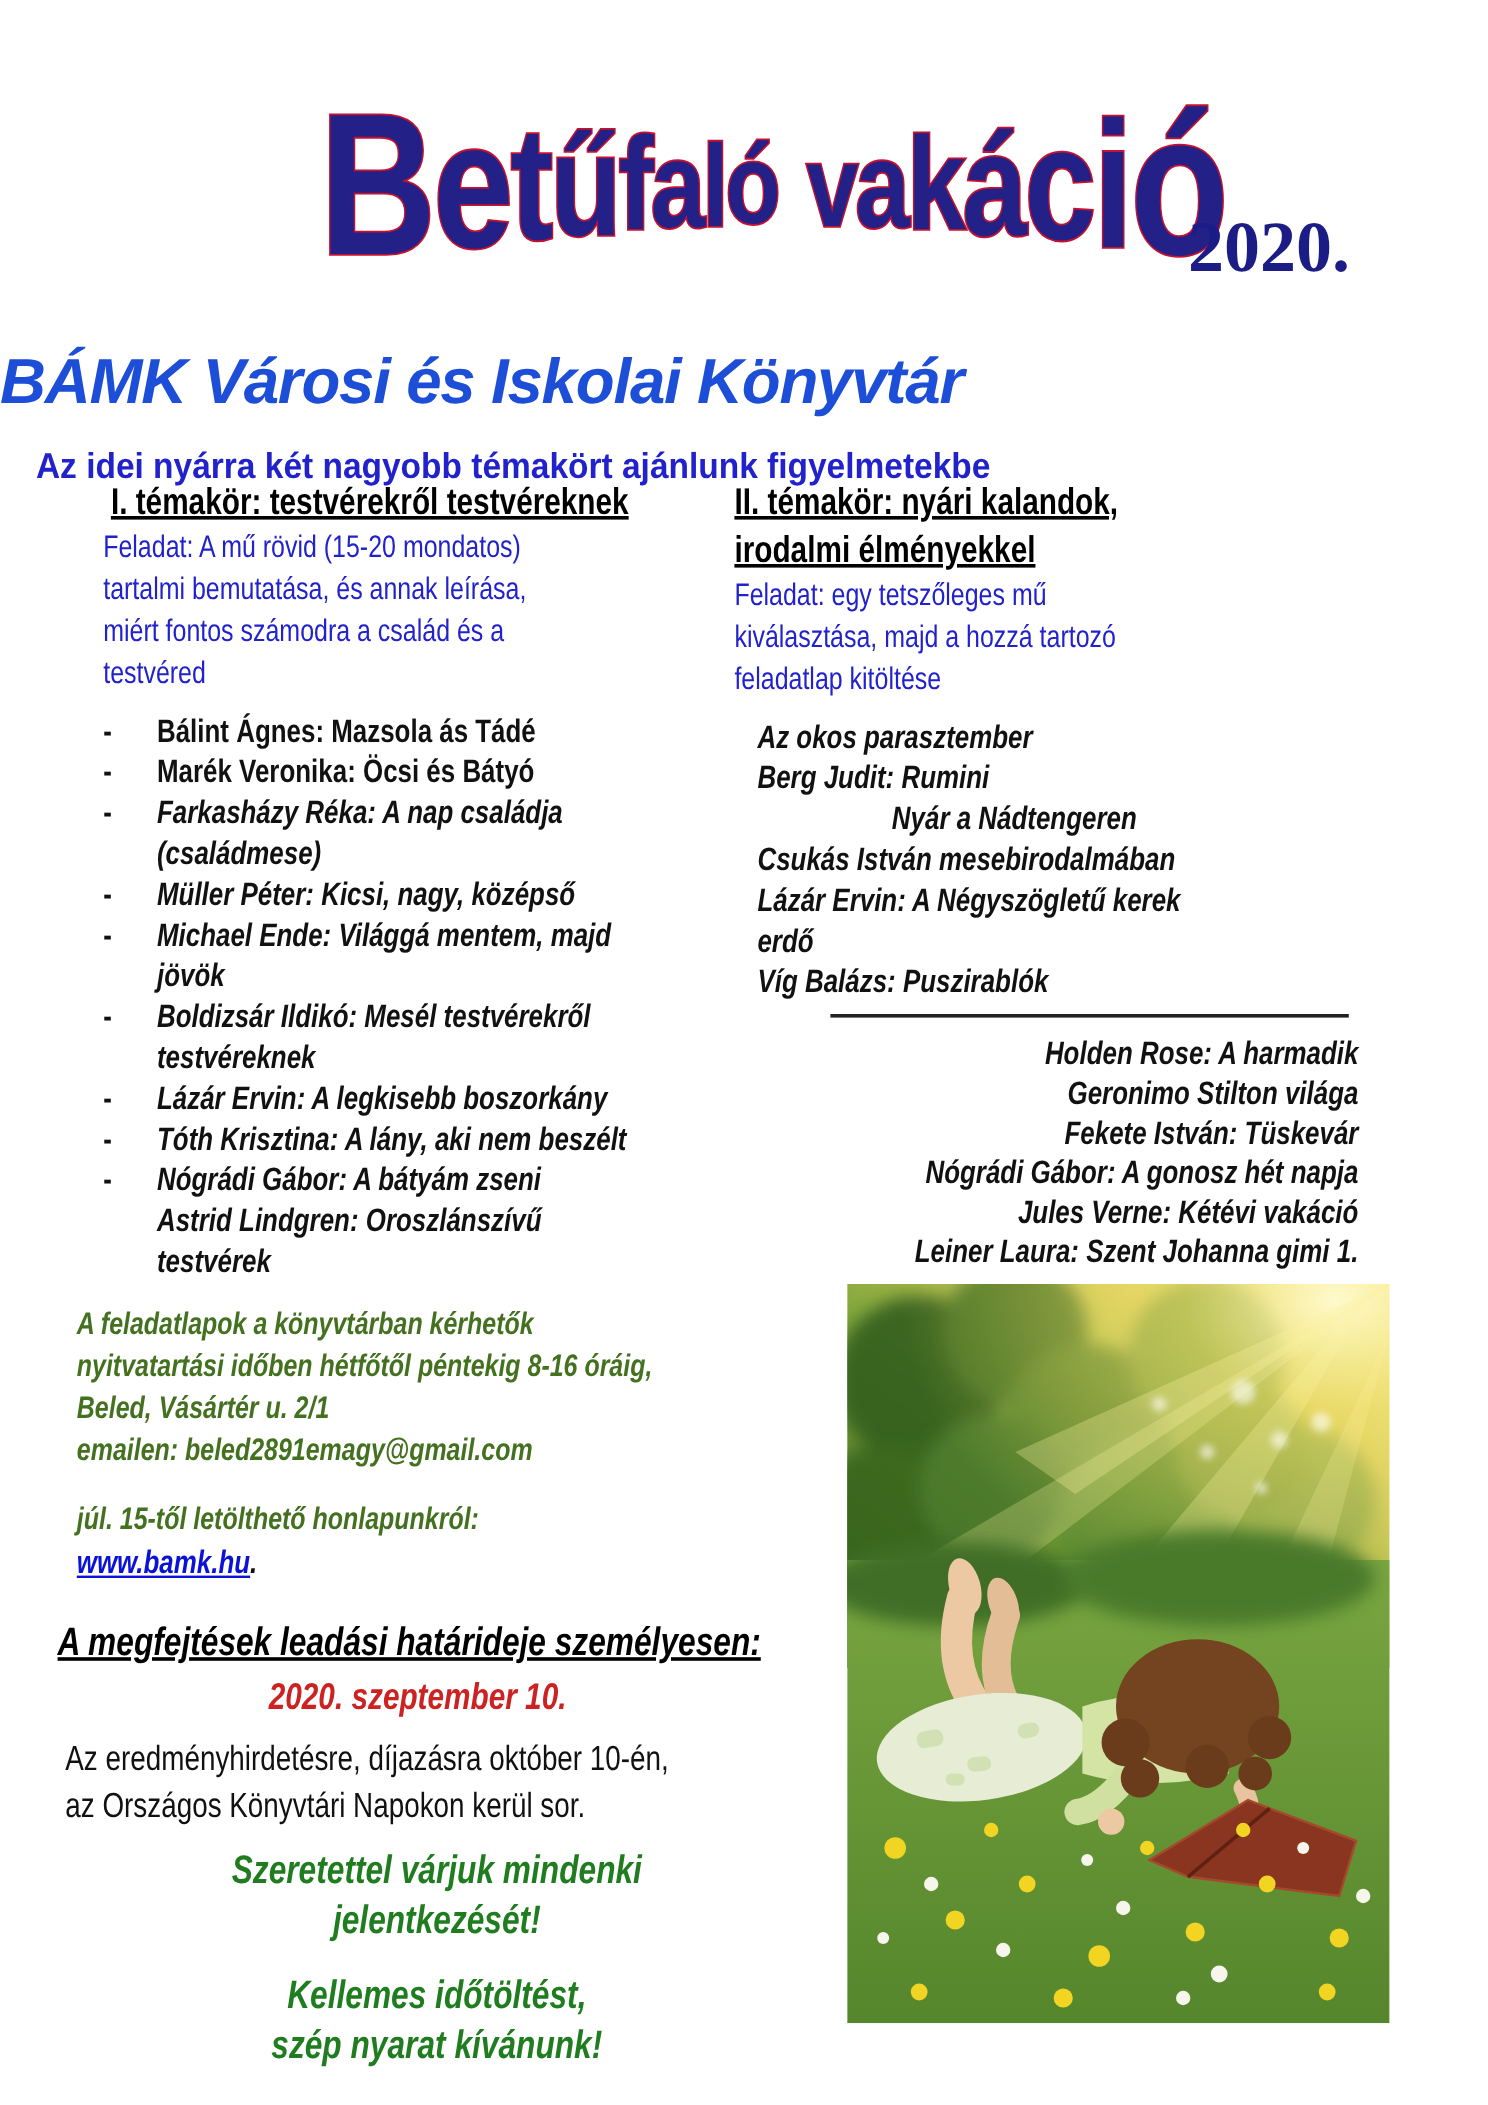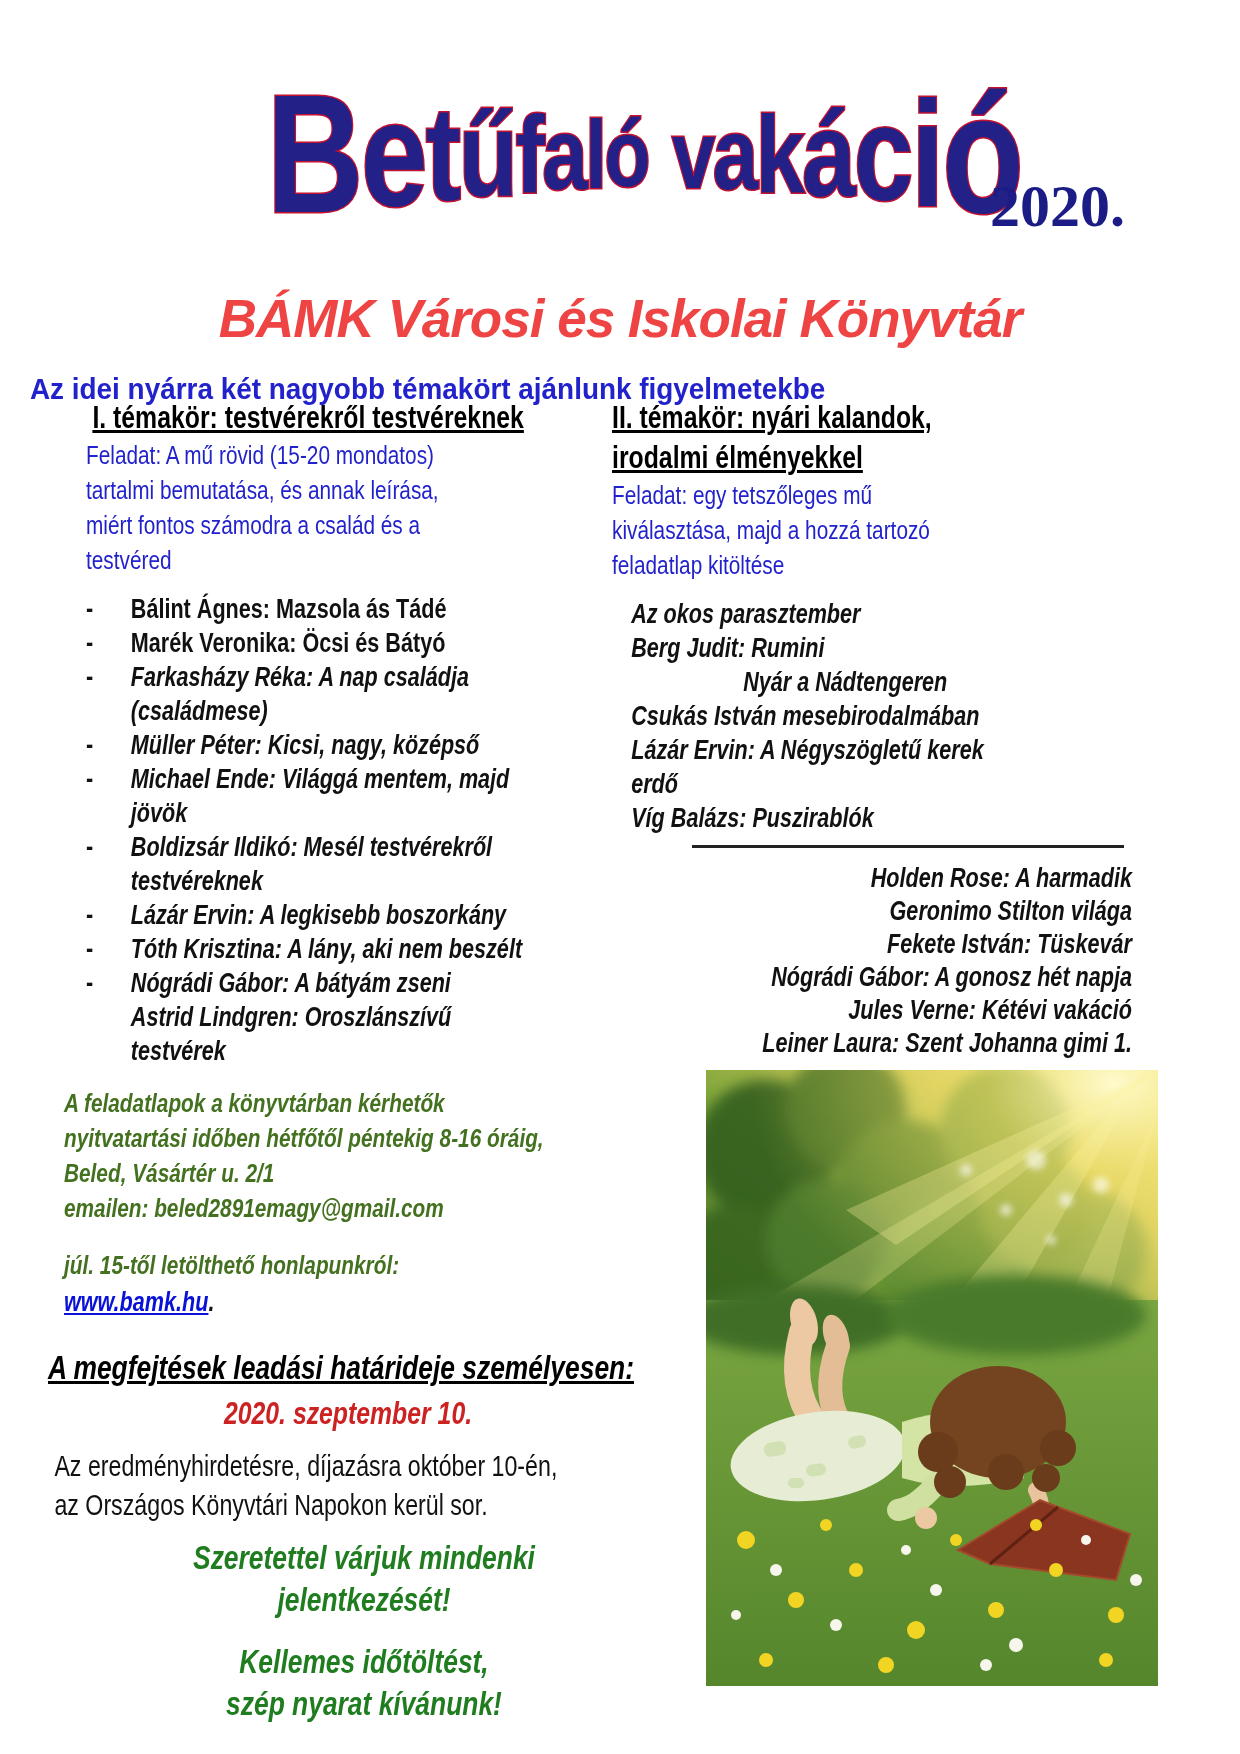--- a/index.html
+++ b/index.html
@@ -14,22 +14,22 @@
     transform:scaleX(.8);transform-origin:left center;
     font-weight:bold;line-height:1;letter-spacing:-3px;white-space:pre;
     color:#232087;-webkit-text-stroke:3px #c41230;paint-order:stroke fill;
   }
   .year{
     position:absolute;left:990px;top:172px;
     font-family:"Liberation Serif",serif;font-weight:bold;
     font-size:60px;color:#1b1c85;
   }
   .org-title{
-    position:absolute;top:288px;left:0;width:100%;text-align:center;
-    font-size:53px;font-weight:bold;font-style:italic;color:#ef4444;letter-spacing:-1px;
+    position:absolute;top:288px;left:0;width:100%;
+    font-size:53px;font-weight:bold;font-style:italic;color:#1d4ed8;letter-spacing:-1px;
   }
   .subtitle{position:absolute;top:372px;left:0;width:100%;text-align:left;}
   .subtitle span{
     display:inline-block;transform:scaleX(.93);
     font-size:30px;font-weight:bold;color:#2222cc;
   }
   
   .col{position:absolute;top:398px;transform:scaleX(.8);transform-origin:left top;}
   .col-left{left:86px;width:650px;}
   .col-right{left:612px;width:680px;}

